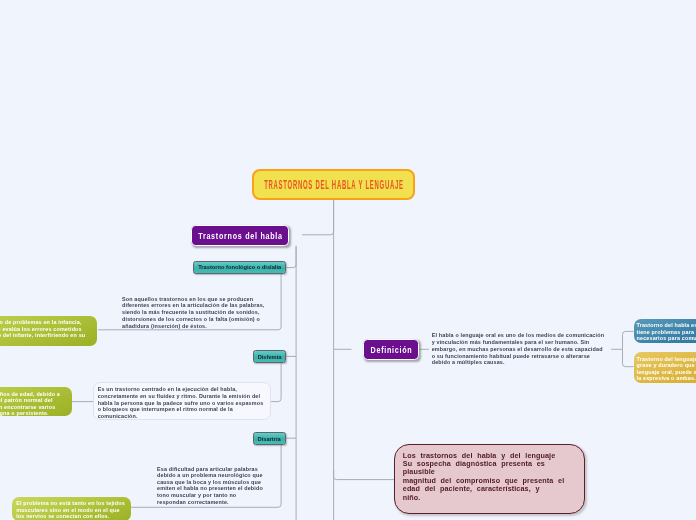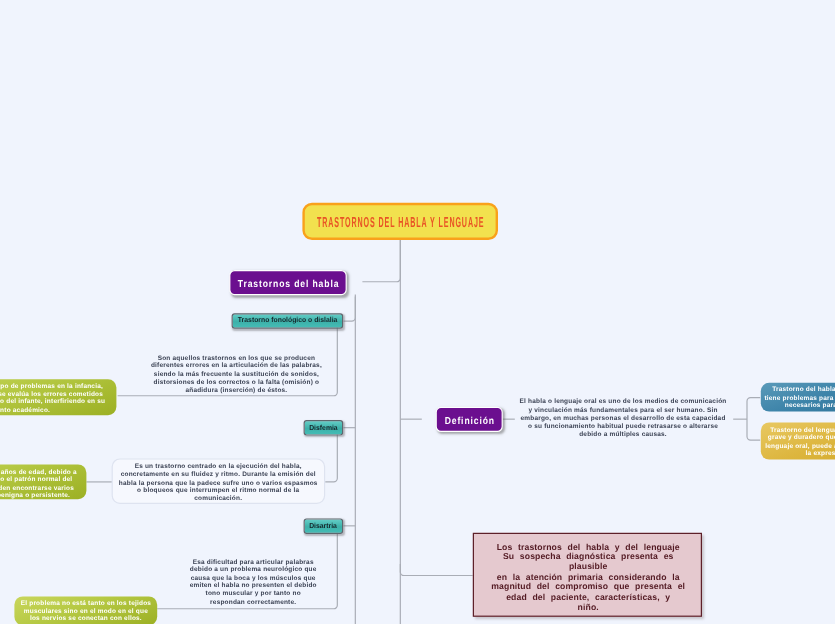--- a/index.html
+++ b/index.html
@@ -1,20 +1,20 @@
 <!DOCTYPE html>
 <html><head>
 <meta charset="utf-8">
 <title>Mind Map</title>
 <style>
   html,body{margin:0;padding:0;}
   body{width:696px;height:520px;overflow:hidden;background:#f0f4fd;
        font-family:"Liberation Sans",sans-serif;
        -webkit-font-smoothing:antialiased;}
-  #canvas{position:relative;width:696px;height:520px;text-align:center;}
+  #canvas{position:relative;width:696px;height:520px;}
 
   
   .links{position:absolute;left:0;top:0;}
   .links path{fill:none;stroke:#a9adb6;stroke-width:1;stroke-linecap:butt;}
 
   .node{position:absolute;box-sizing:border-box;}
 
   
   .root{left:252px;top:169px;width:163px;height:31px;
         background:#f2e14e;border:2px solid #f9a11b;border-radius:8px;
@@ -41,21 +41,21 @@
   .note{color:#3b4254;font-size:5.4px;line-height:6.78px;font-weight:bold;
         letter-spacing:.17px;box-sizing:border-box;}
   .note.boxed{background:#f6f8fe;border:1px solid #dee3f0;border-radius:7px;}
 
   
   .green{background:linear-gradient(160deg,#c9d65c 0%,#b7ca45 40%,#9cb024 100%);
          border-radius:7px;color:#fff;font-size:5.4px;line-height:6.65px;
          letter-spacing:.17px;box-sizing:border-box;font-weight:bold;}
 
   
-  .pink{background:#e5c9cf;border:1.6px solid #5d2029;border-radius:0;
+  .pink{background:#e5c9cf;border:1.6px solid #5d2029;border-radius:15px;
         color:#531a23;font-weight:bold;font-size:7.2px;line-height:8.35px;
         letter-spacing:.1px;word-spacing:2.6px;
         box-sizing:border-box;box-shadow:1.5px 1.5px 2px rgba(150,140,145,.45);}
 
   .blue{background:linear-gradient(160deg,#5a9ab9 0%,#3b82a8 45%,#2c6d92 100%);
         border-radius:7px;color:#fff;font-weight:bold;font-size:5.4px;
         letter-spacing:.17px;line-height:6.55px;box-sizing:border-box;}
   .gold{background:linear-gradient(160deg,#e8c862 0%,#ddb63f 45%,#cfa520 100%);
         border-radius:7px;color:#fff;font-weight:bold;font-size:5.4px;
         letter-spacing:.17px;line-height:6.6px;box-sizing:border-box;}
@@ -149,19 +149,18 @@
     <div>Trastorno del habla es cuando el niño tiene problemas para producir los sonidos necesarios para comunicarse.</div>
   </div>
 
   <div class="node gold" style="left:633.5px;top:352px;width:137px;height:31.2px;padding:3.6px 5px 0 3px;">
     <div>Trastorno del lenguaje es un problema muy grave y duradero que afecta al desarrollo del lenguaje oral, puede afectar a la comprensión, la expresiva o ambas.</div>
   </div>
 
   <div class="node pink" style="left:394.2px;top:443.6px;width:190.4px;height:70.3px;padding:7.2px 6px 0 7.6px;">
     <div>Los trastornos del habla y del lenguaje</div>
     <div>Su sospecha diagnóstica presenta es plausible</div>
-    <div>en la atención primaria considerando la</div>
     <div>magnitud del compromiso que presenta el</div>
     <div>edad del paciente, características, y</div>
     <div>niño.</div>
   </div>
 
 </div>
 
 </body></html>

